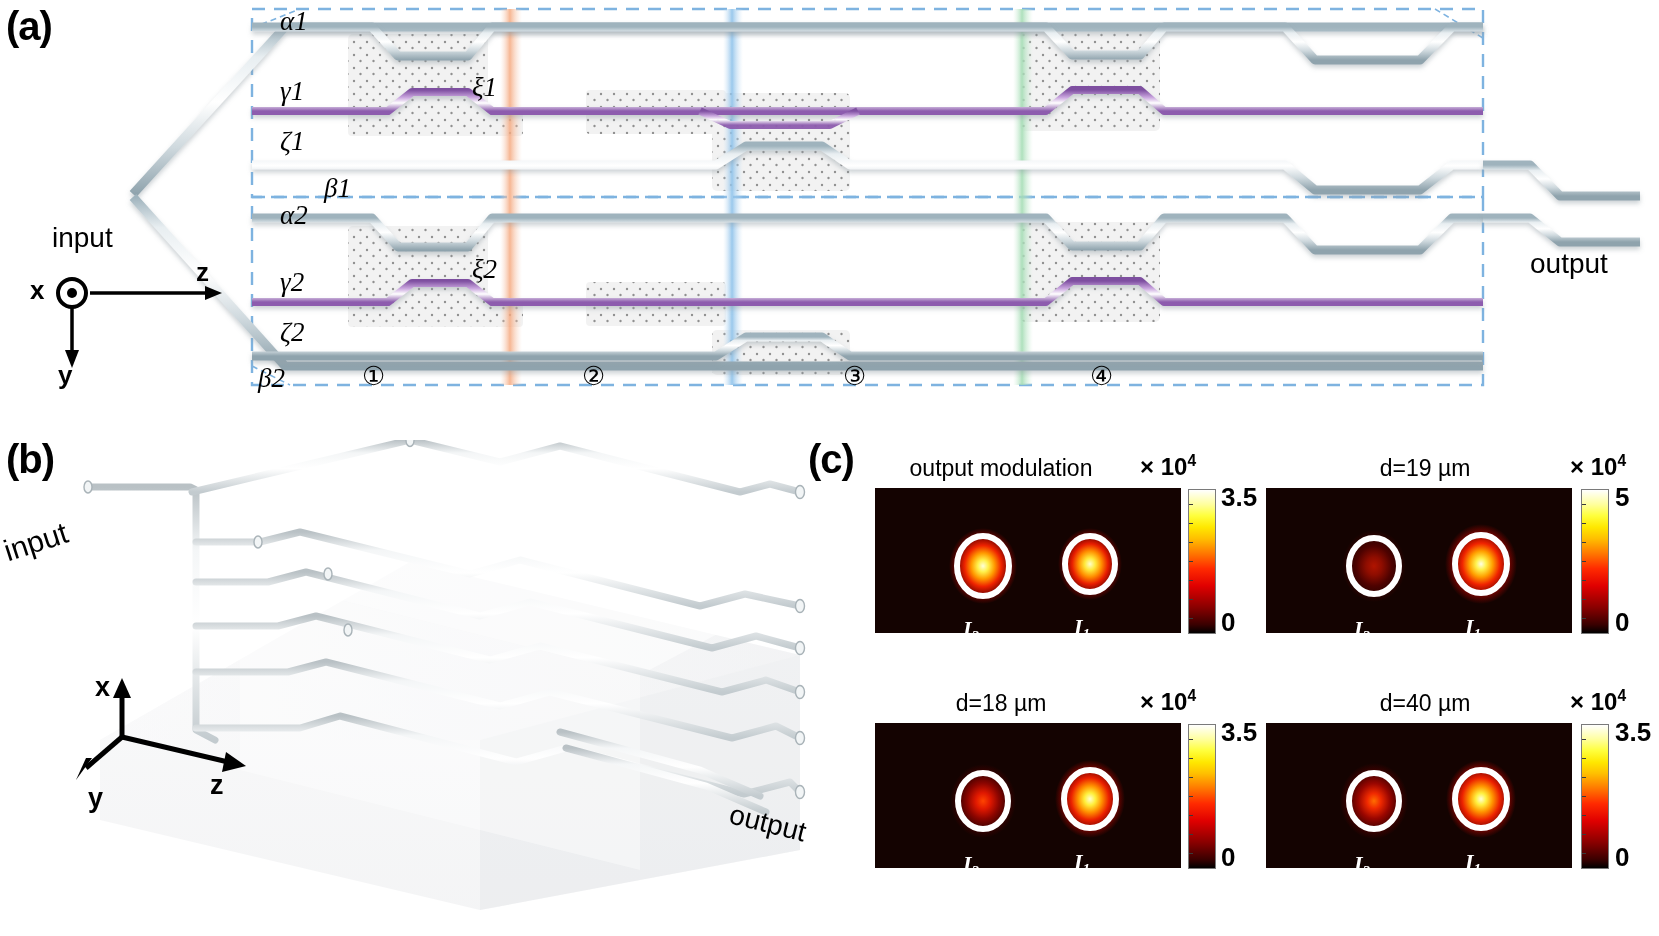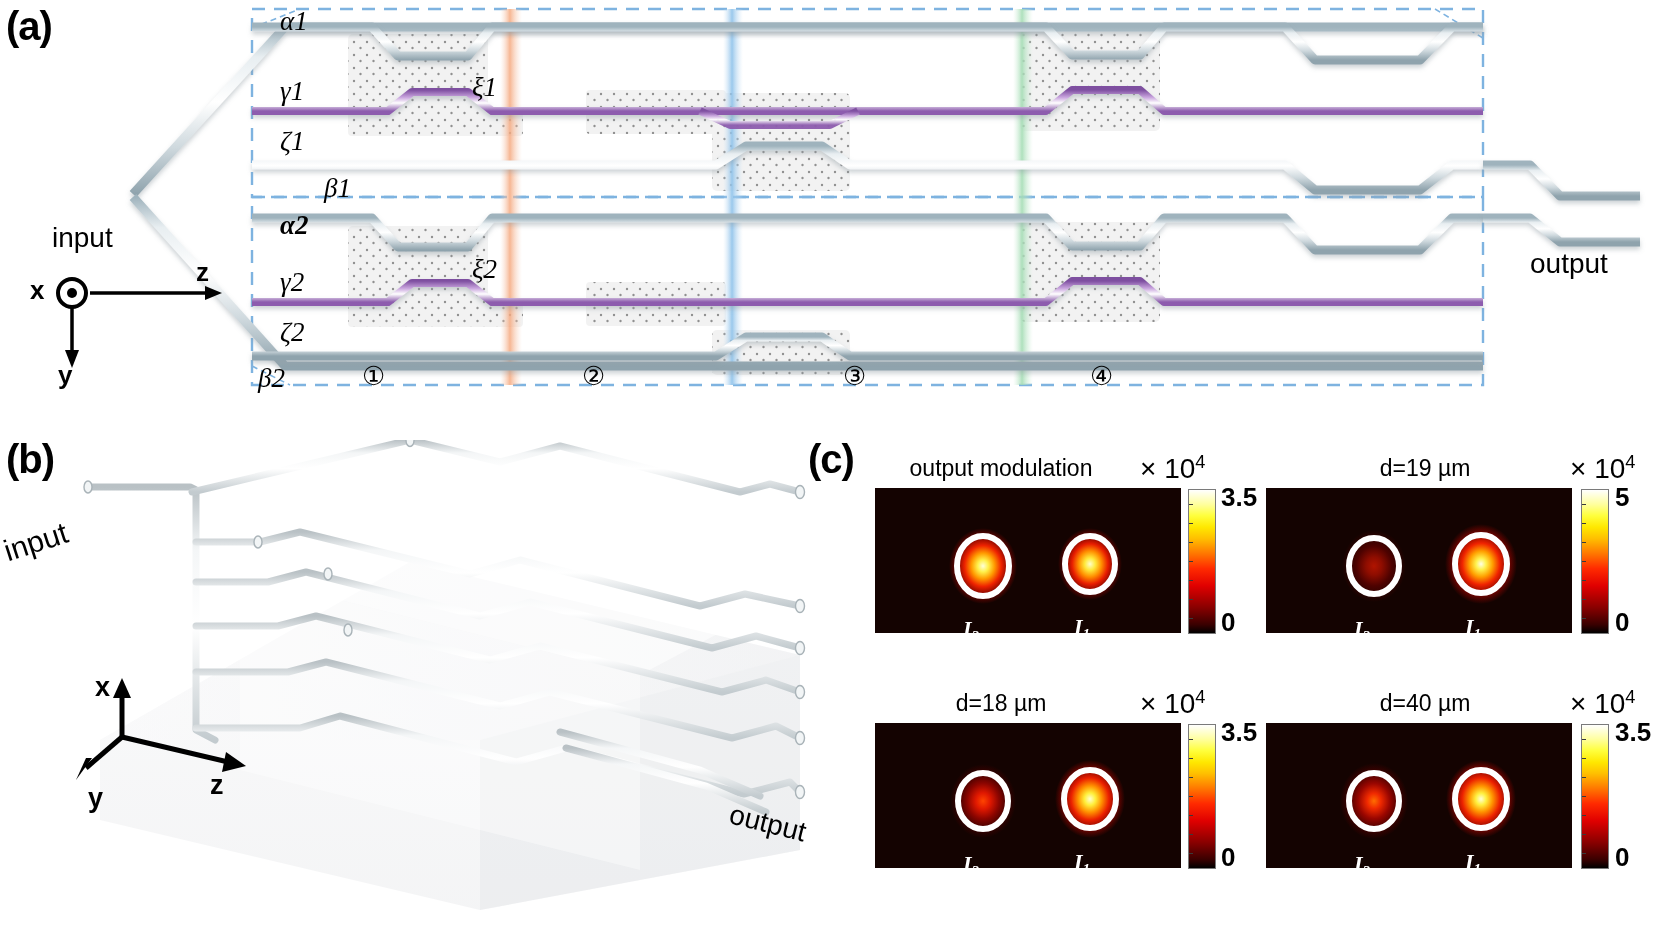--- a/index.html
+++ b/index.html
@@ -7,21 +7,21 @@
        font-family:"Liberation Sans","DejaVu Sans",sans-serif;color:#000;}
   .fig{position:absolute;left:0;top:0;width:1659px;height:936px;}
   .panel-letter{position:absolute;font-weight:bold;font-size:40px;letter-spacing:-1px;}
   .lbl{position:absolute;font-family:"Liberation Serif","DejaVu Serif",serif;
        font-style:italic;font-size:27px;white-space:nowrap;}
   .plain{position:absolute;font-family:"Liberation Sans","DejaVu Sans",sans-serif;
          font-style:normal;font-size:27px;white-space:nowrap;}
   .circnum{position:absolute;font-size:26px;font-family:"DejaVu Sans",sans-serif;}
   .cpanel{position:absolute;}
   .ctitle{position:absolute;font-size:23px;white-space:nowrap;text-align:center;}
-  .cbtitle{position:absolute;font-size:28px;font-weight:normal;white-space:nowrap;}
+  .cbtitle{position:absolute;font-size:24px;font-weight:bold;white-space:nowrap;}
   .cbval{position:absolute;font-size:26px;font-weight:bold;white-space:nowrap;}
   .himg{position:absolute;background:#140301;}
   .cbar{position:absolute;border:1px solid #7a7a7a;
         background:linear-gradient(to top,#000000 0%,#3a0000 6%,#8a0000 18%,#e00000 33%,
         #ff2a00 45%,#ff7a00 56%,#ffbf00 66%,#ffe800 74%,#ffff3c 82%,#ffff9e 90%,#ffffff 100%);}
   .cbtick{position:absolute;left:0;width:4px;height:1px;background:#3a3a3a;}
   .spot-label{position:absolute;color:#ffffff;font-family:"Liberation Serif","DejaVu Serif",serif;
               font-style:italic;font-weight:bold;font-size:22px;margin-top:36px;}
   .spot-label sub{font-size:15px;font-style:italic;}
   .sup{font-size:0.65em;vertical-align:super;}
@@ -149,21 +149,21 @@
     <polygon points="205,286 222,293 205,300" fill="#000"></polygon>
     <polygon points="65,350 72,368 79,350" fill="#000"></polygon>
     <circle cx="72" cy="293" r="14" fill="#fff" stroke="#000" stroke-width="4"></circle>
     <circle cx="72" cy="293" r="5" fill="#000"></circle>
   </svg>
 
   <div class="lbl" style="left:280px;top:6px;">α1</div>
   <div class="lbl" style="left:280px;top:76px;">γ1</div>
   <div class="lbl" style="left:280px;top:126px;">ζ1</div>
   <div class="lbl" style="left:280px;top:173px;margin-left:44px;">β1</div>
-  <div class="lbl" style="left:280px;top:210px;font-weight:bold;">α2</div>
+  <div class="lbl" style="left:280px;top:200px;">α2</div>
   <div class="lbl" style="left:280px;top:267px;">γ2</div>
   <div class="lbl" style="left:280px;top:317px;">ζ2</div>
   <div class="lbl" style="left:258px;top:363px;">β2</div>
 
   <div class="lbl" style="left:472px;top:72px;">ξ1</div>
   <div class="lbl" style="left:472px;top:254px;">ξ2</div>
 
   <div class="plain" style="left:52px;top:222px;font-size:28px;">input</div>
   <div class="plain" style="left:1530px;top:248px;font-size:28px;">output</div>
 

